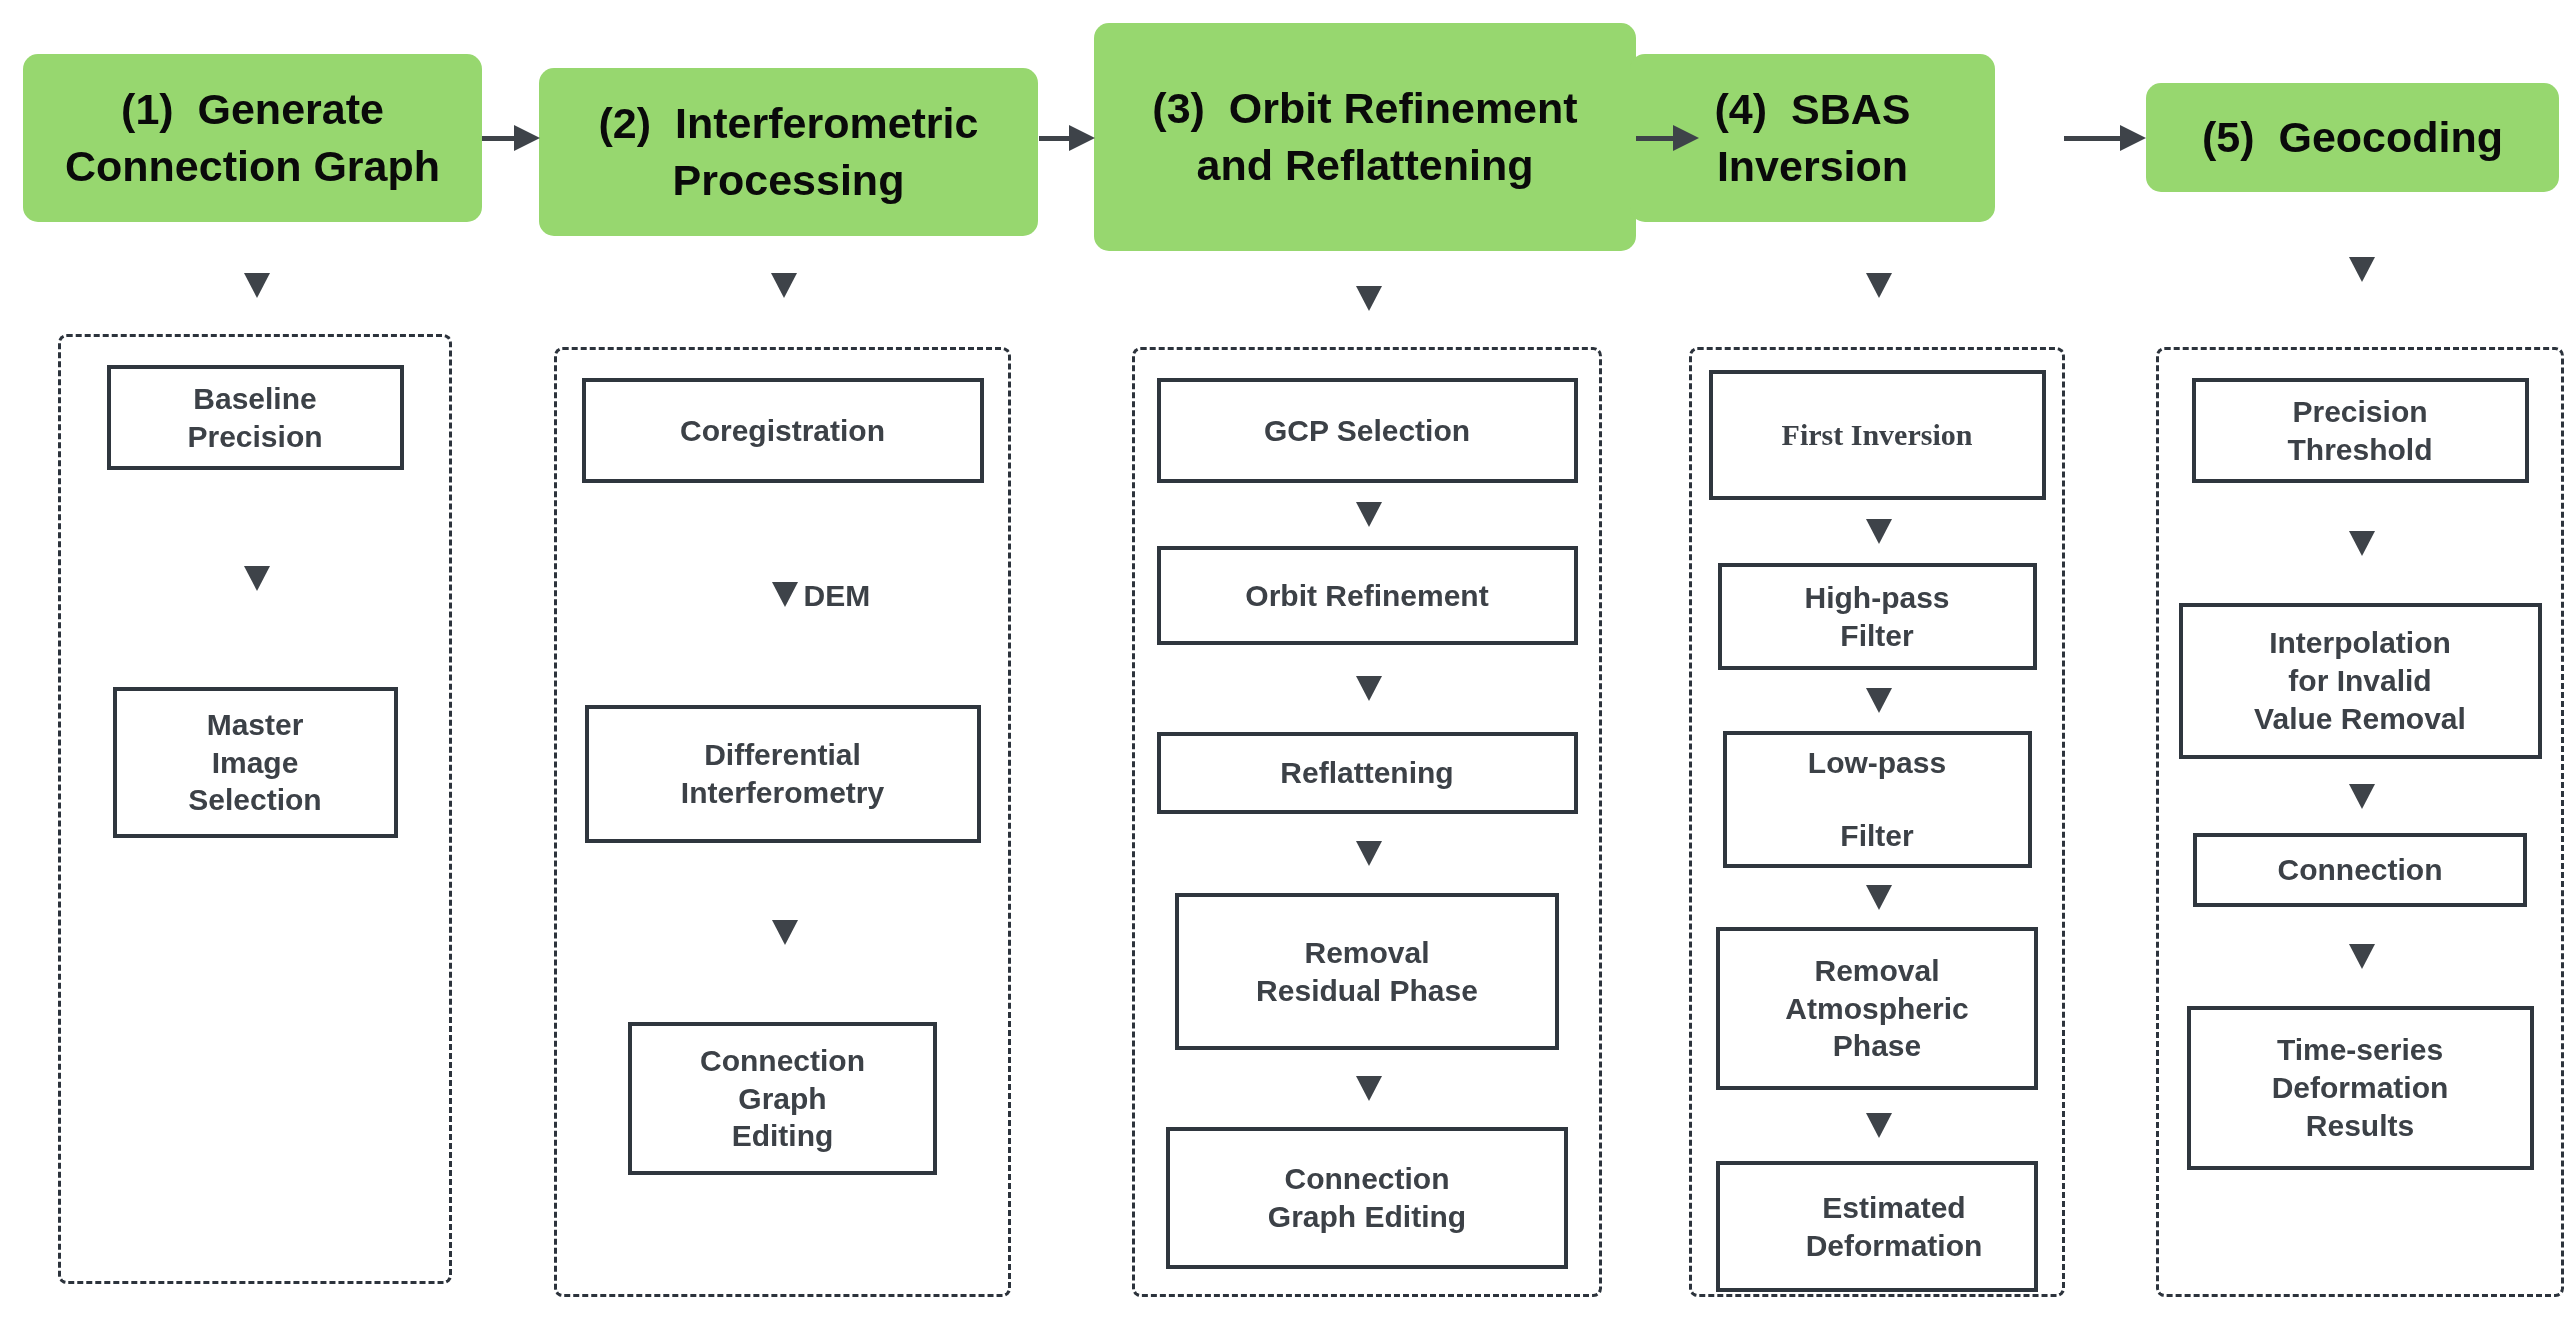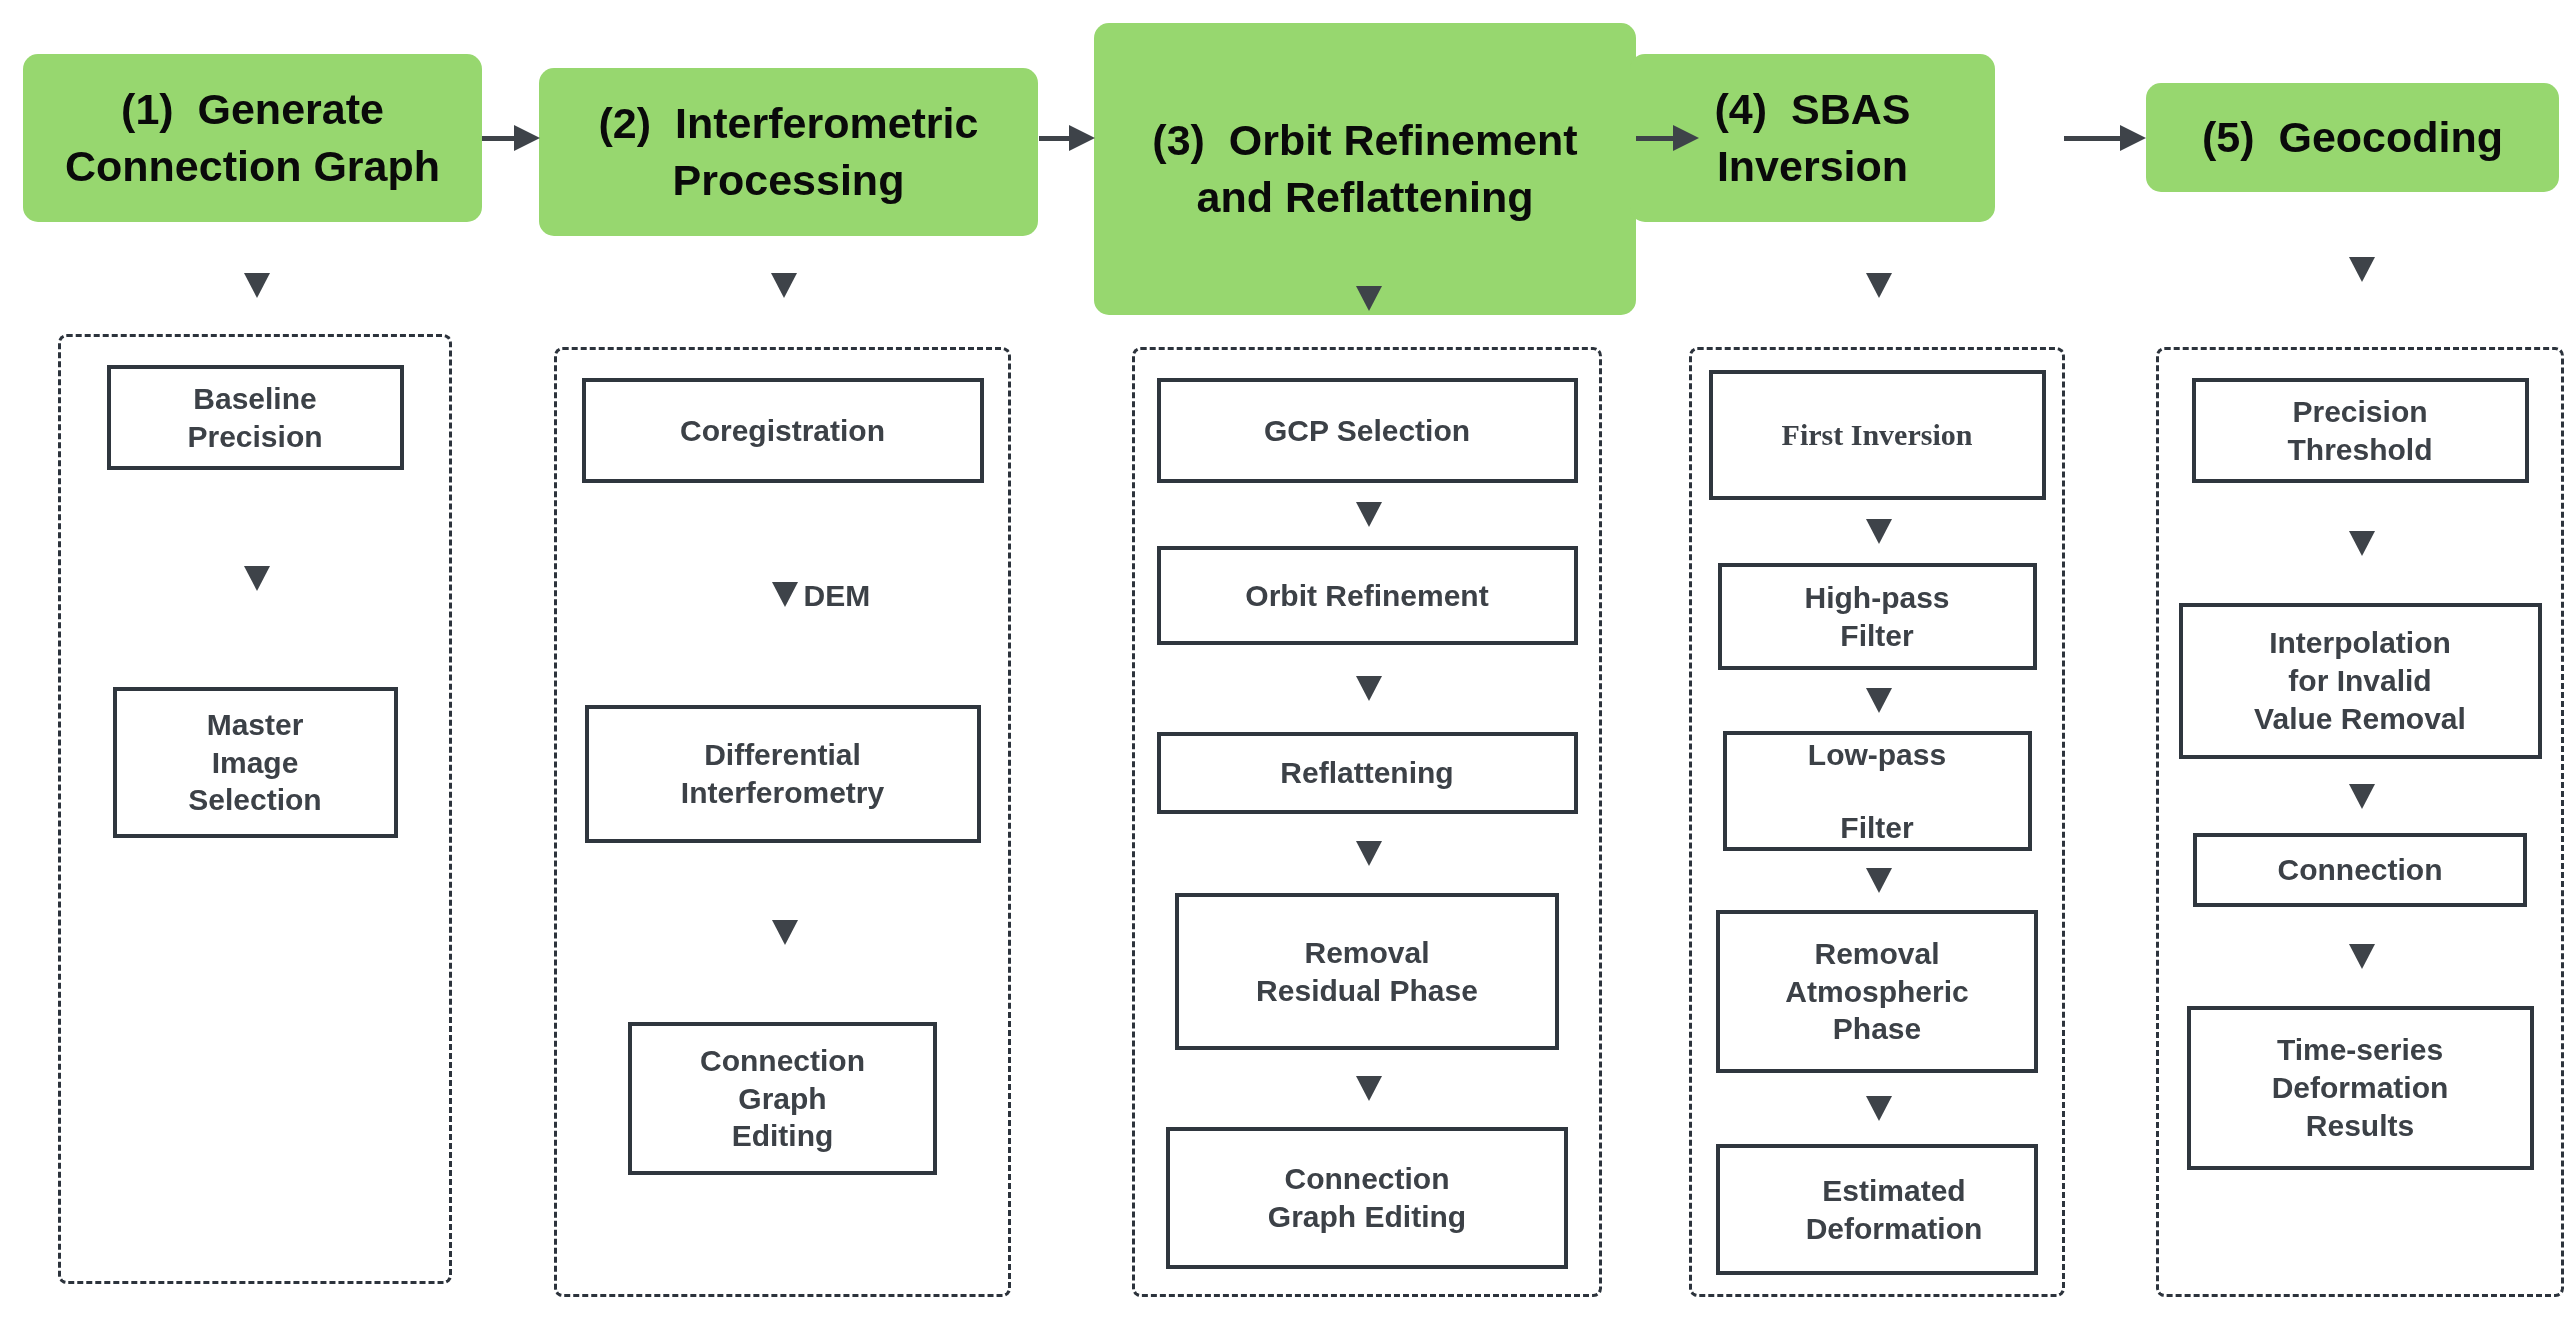--- a/index.html
+++ b/index.html
@@ -177,21 +177,21 @@
         </div>
         <div class="step" style="width: 309px; height: 153px;">
           <div class="ln">Connection</div>
           <div class="ln">Graph</div>
           <div class="ln">Editing</div>
         </div>
       </div>
   </section>
 
   <section class="col">
-    <div class="hdr" style="left: 1094px; top: 23px; width: 542px; height: 292px;">
+    <div class="hdr" style="left: 1094px; top: 23px; width: 542px; height: 228px;">
         <div class="ln">(3)  Orbit Refinement</div>
         <div class="ln">and Reflattening</div>
       </div>
     <div class="varrow" style="left: 1352px; top: 251px; height: 95px;">
       <span class="vline"></span>
       <span class="vhead"></span>
     </div>
     <div class="cont" style="left: 1132px; top: 347px; width: 470px; height: 950px;">
         <div class="step" style="width: 421px; height: 105px; margin-top: 28px;">
           <div class="ln">GCP Selection</div>
@@ -247,21 +247,21 @@
           <span class="vhead"></span>
         </div>
         <div class="step" style="width: 319px; height: 107px;">
           <div class="ln">High-pass</div>
           <div class="ln">Filter</div>
         </div>
         <div class="gap" style="height: 61px;">
           <span class="vline"></span>
           <span class="vhead"></span>
         </div>
-        <div class="step" style="width: 309px; height: 120px; gap: 35px;">
+        <div class="step" style="width: 309px; height: 137px; gap: 35px;">
           <div class="ln">Low-pass</div>
           <div class="ln">Filter</div>
         </div>
         <div class="gap" style="height: 59px;">
           <span class="vline"></span>
           <span class="vhead"></span>
         </div>
         <div class="step" style="width: 322px; height: 163px;">
           <div class="ln">Removal</div>
           <div class="ln">Atmospheric</div>

